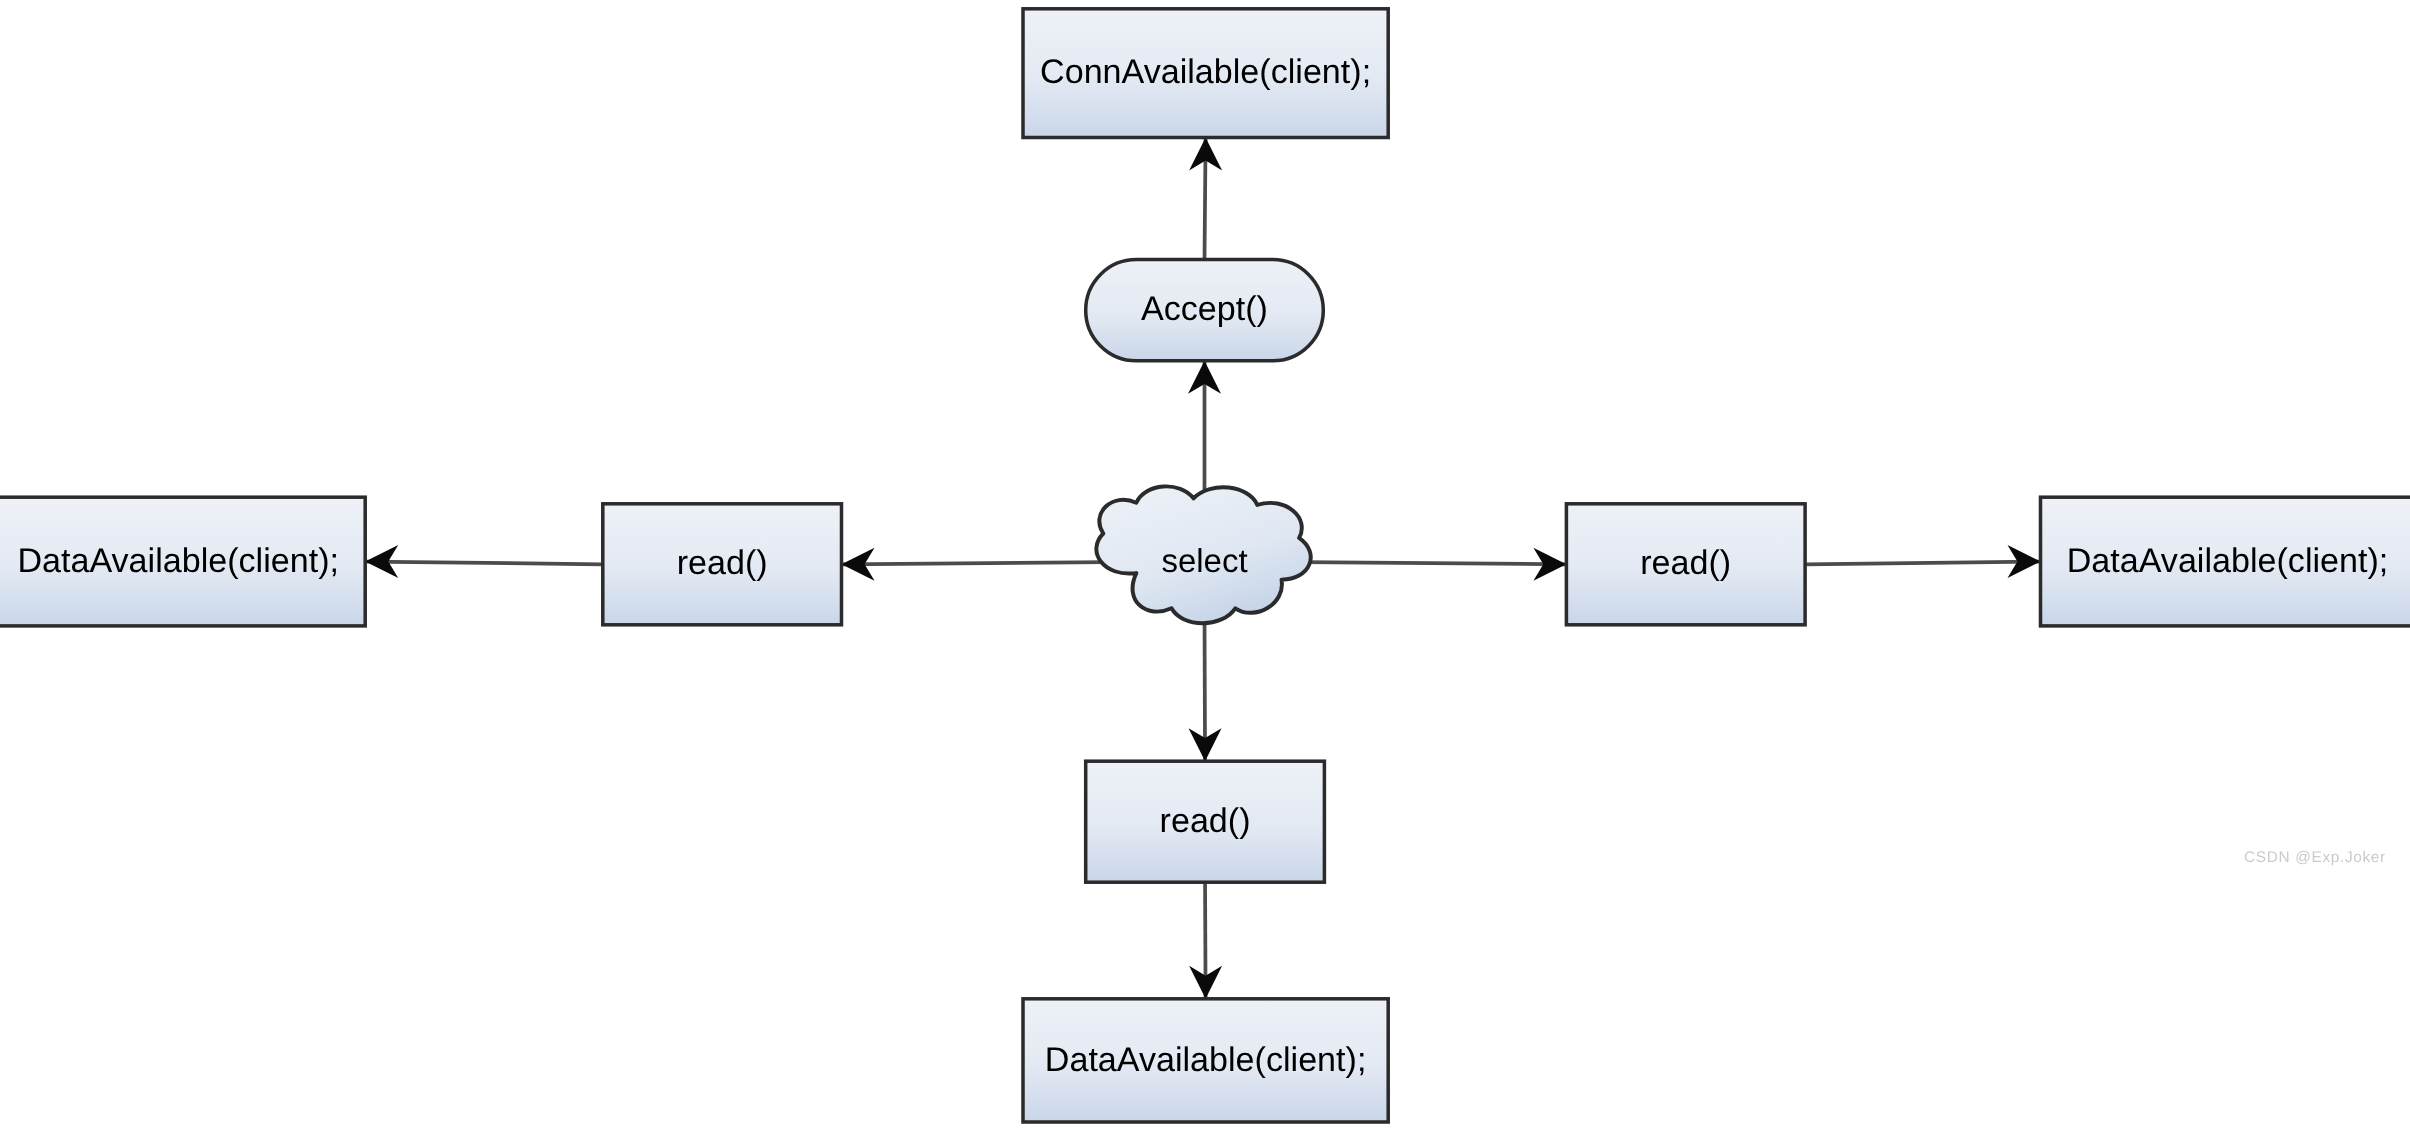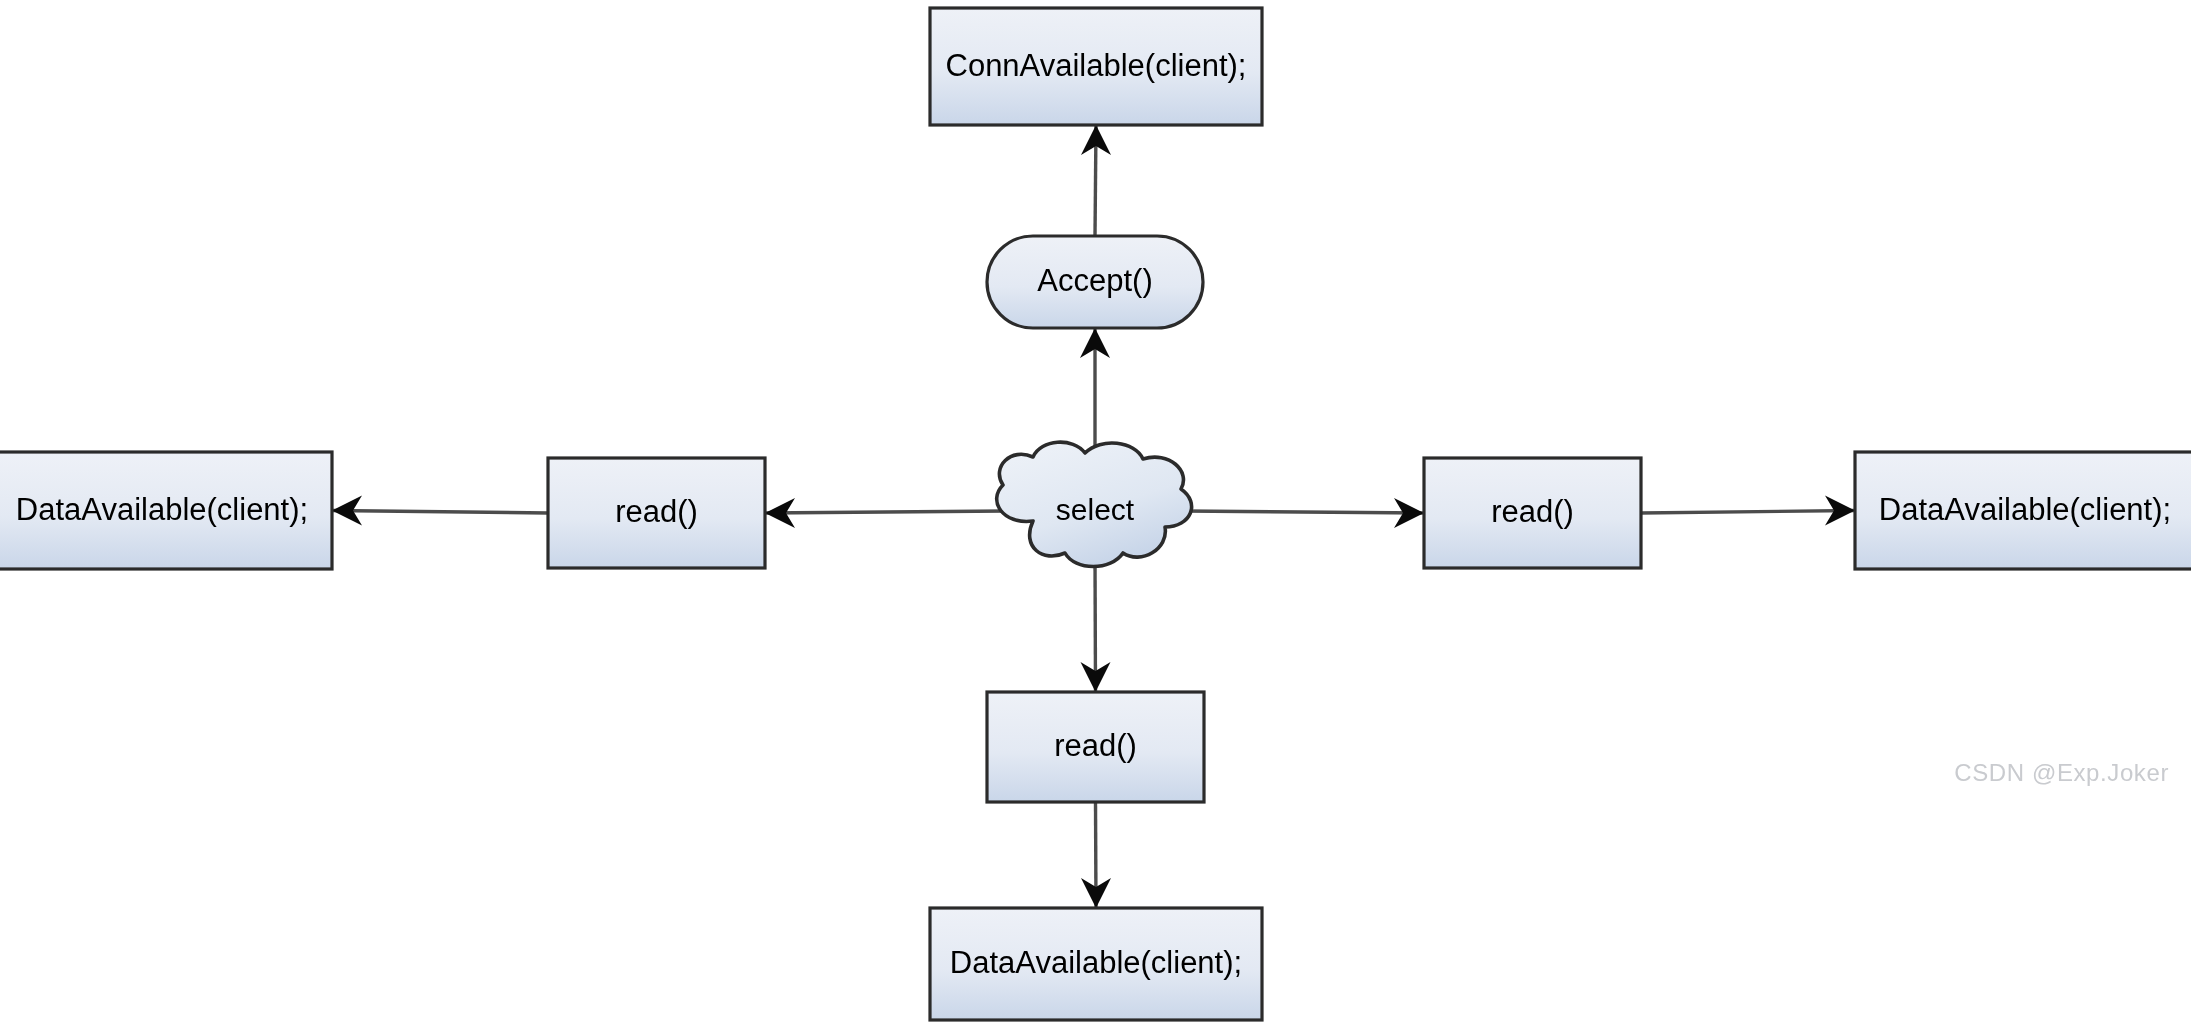--- a/index.html
+++ b/index.html
@@ -54,21 +54,21 @@
   }
   .edge-head {
     fill: #0a0a0a;
     stroke: none;
   }
   .watermark {
     position: absolute;
     right: 22px;
     bottom: 8px;
     font-family: "Liberation Sans", sans-serif;
-    font-size: 24px;
+    font-size: 14px;
     color: #c9cbcf;
     letter-spacing: 0.6px;
     white-space: nowrap;
     user-select: none;
   }
   .bg-watermark {
     position: absolute;
     font-family: "Liberation Sans", sans-serif;
     color: #f7f8fa;
     font-size: 30px;

